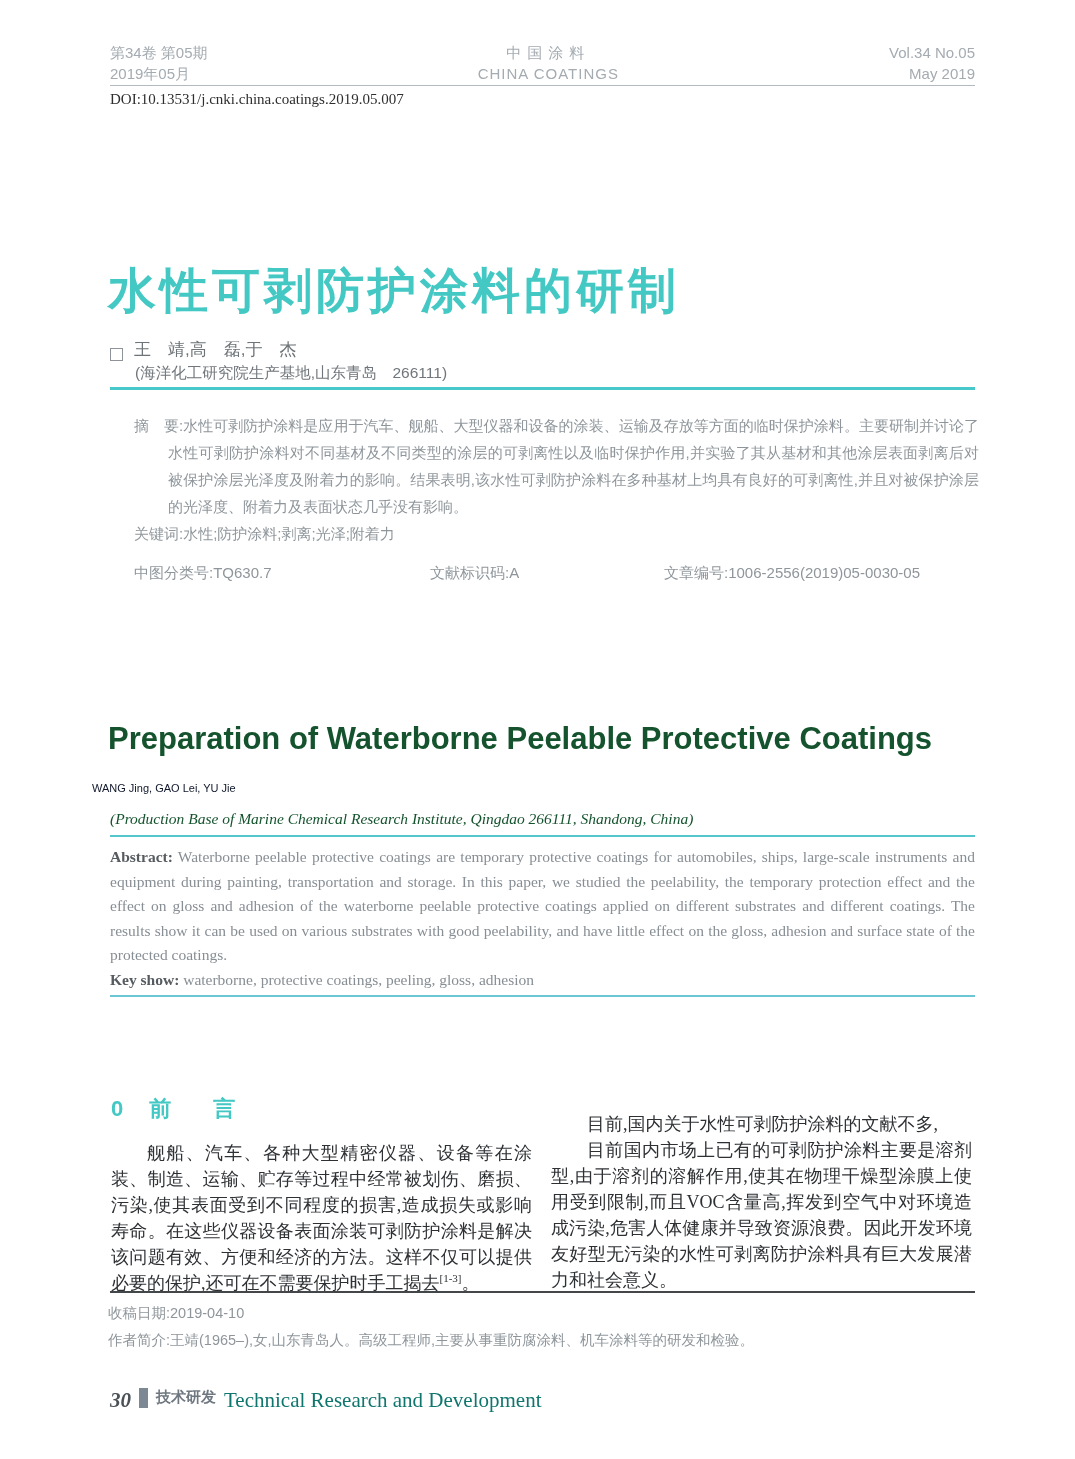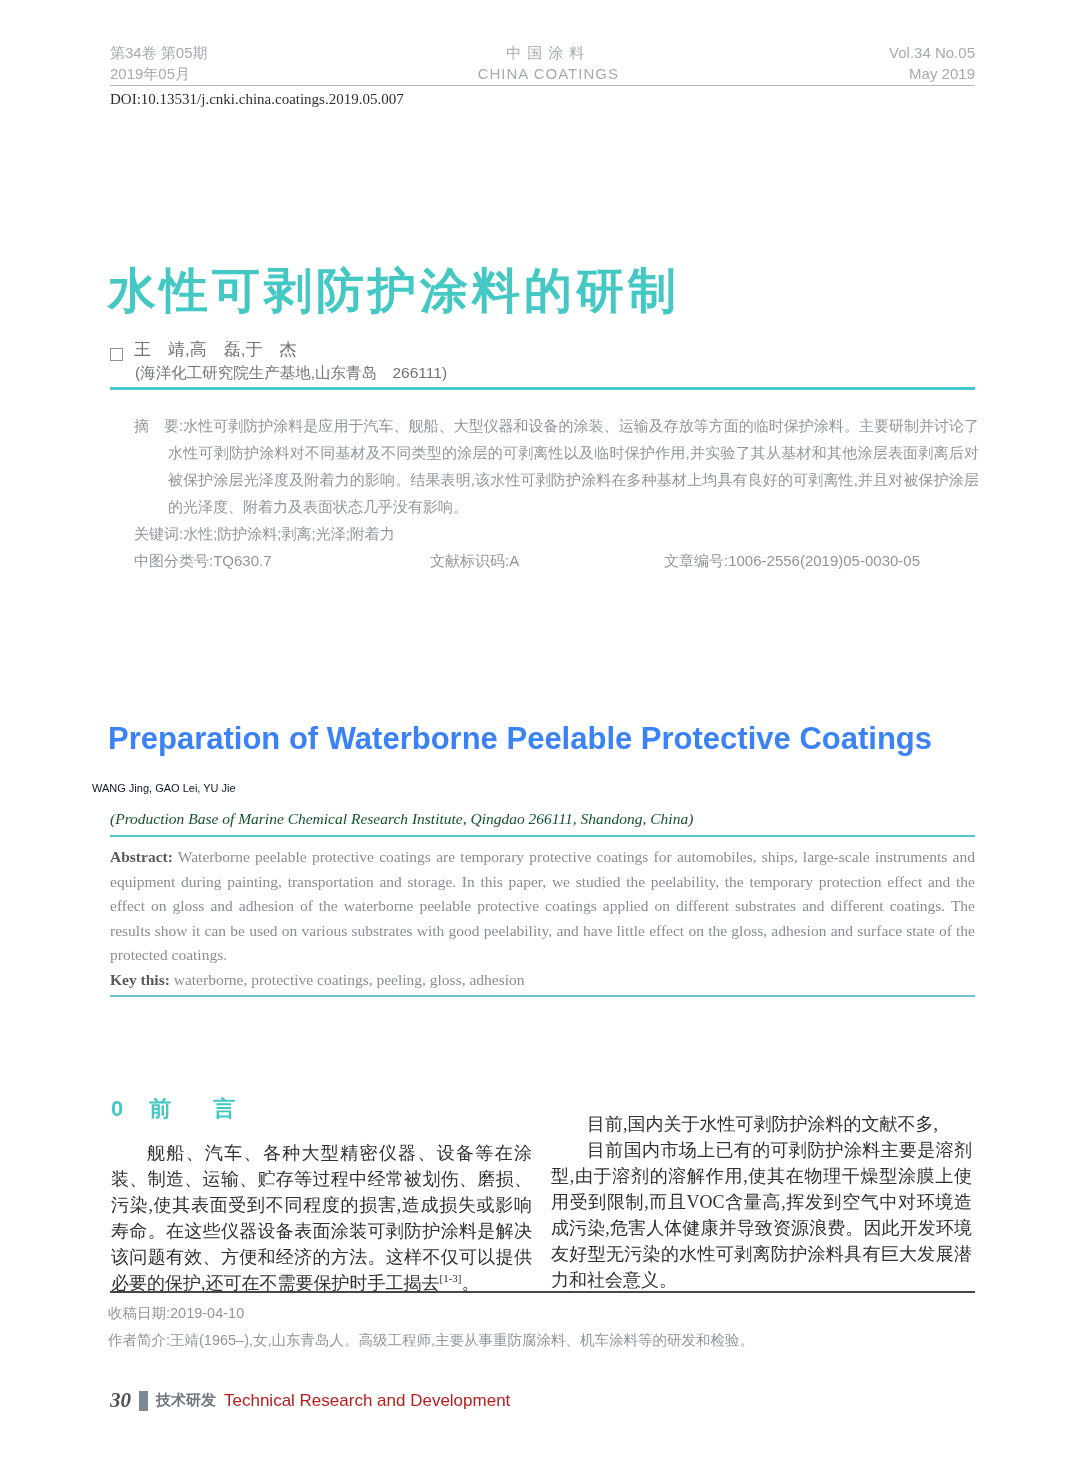--- a/index.html
+++ b/index.html
@@ -59,29 +59,29 @@
     position: absolute; top: 387px; left: 110px; width: 865px; height: 3px;
     background: #47c8ca;
   }
   
   .cn-abstract {
     position: absolute; top: 412px; left: 134px; width: 845px;
     color: #8f969b; font-size: 15px; line-height: 27px;
     font-family: "Liberation Sans", sans-serif;
   }
   .cn-abstract .hanging { padding-left: 34px; text-indent: -34px; text-align: justify; }
-  .clc-row { display: flex; margin-top: 0; }
+  .clc-row { display: flex; margin-top: 12px; }
   .clc-row .c1 { width: 296px; }
   .clc-row .c2 { width: 234px; }
   
   .en-title {
     position: absolute; top: 720px; left: 108px; width: 900px;
     font-family: "Liberation Sans", "DejaVu Sans", sans-serif;
     font-weight: bold; font-size: 31px; line-height: 38px;
-    color: #3b82f6;
+    color: #14532d;
   }
   .en-authors {
     position: absolute; top: 782px; left: 92px;
     font-family: "Liberation Sans", sans-serif;
     color: #0f172a; font-size: 11px;
   }
   .en-affiliation {
     position: absolute; top: 810px; left: 110px;
     font-family: "Liberation Serif", serif; font-style: italic;
     color: #14532d; font-size: 15.5px;
@@ -129,36 +129,36 @@
     background: #43474a;
   }
   .footnotes {
     position: absolute; top: 1300px; left: 108px; width: 865px;
     font-family: "Liberation Sans", sans-serif;
     color: #8f969b; font-size: 14.5px; line-height: 27px;
   }
   
   .page-footer {
     position: absolute; top: 1388px; left: 110px;
-    display: flex; align-items: center;
+    display: flex; 
   }
   .page-footer .pno {
     font-family: "Liberation Serif", serif; font-style: italic; font-weight: bold;
     color: #4b5157; font-size: 21px; margin-right: 8px;
   }
   .page-footer .bar {
     width: 9px; height: 20px; background: #7c8893; margin-right: 8px;
   }
   .page-footer .sec-cn {
     font-family: "Liberation Sans", sans-serif; font-weight: bold;
     color: #6f7880; font-size: 15px; margin-right: 8px;
   }
   .page-footer .sec-en {
-    font-family: Liberation Sans, sans-serif;
-    color: #b91c1c; font-size: 17px;
+    font-family: Liberation Serif, serif;
+    color: #0f766e; font-size: 21px;
   }
 </style>
 </head>
 <body>
 
 <div class="page">
 
   <div class="header">
     <div class="h-left">
       <div>第34卷 第05期</div>
@@ -194,21 +194,21 @@
     </p>
   </div>
 
   <h2 class="en-title">Preparation of Waterborne Peelable Protective Coatings</h2>
   <div class="en-authors">WANG Jing, GAO Lei, YU Jie</div>
   <div class="en-affiliation">(Production Base of Marine Chemical Research Institute, Qingdao 266111, Shandong, China)</div>
   <div class="en-rule"></div>
 
   <div class="en-abstract">
     <p><span class="lbl">Abstract:</span><span> Waterborne peelable protective coatings are temporary protective coatings for automobiles, ships, large-scale instruments and equipment during painting, transportation and storage. In this paper, we studied the peelability, the temporary protection effect and the effect on gloss and adhesion of the waterborne peelable protective coatings applied on different substrates and different coatings. The results show it can be used on various substrates with good peelability, and have little effect on the gloss, adhesion and surface state of the protected coatings.</span></p>
-    <p class="kw-line"><span class="lbl">Key this:</span><span> waterborne, protective coatings, peeling, gloss, adhesion</span></p>
+    <p class="kw-line"><span class="lbl">Key show:</span><span> waterborne, protective coatings, peeling, gloss, adhesion</span></p>
   </div>
   <div class="kw-rule"></div>
 
   <div class="body-cols">
     <div class="col col-left">
       <div class="section-heading">
         <span class="num">0</span><span class="ttl">前　言</span>
       </div>
       <div class="body-text">
         <p><span>舰船、汽车、各种大型精密仪器、设备等在涂装、制造、运输、贮存等过程中经常被划伤、磨损、污染,使其表面受到不同程度的损害,造成损失或影响寿命。在这些仪器设备表面涂装可剥防护涂料是解决该问题有效、方便和经济的方法。这样不仅可以提供必要的保护,还可在不需要保护时手工揭去</span><sup class="ref">[1-3]</sup><span>。</span></p>

